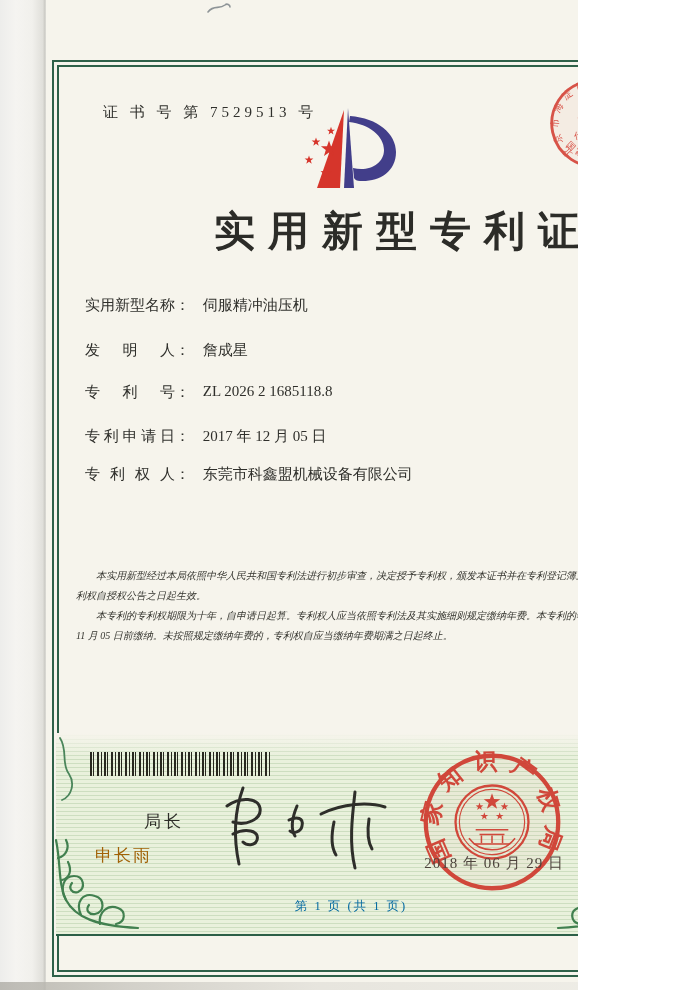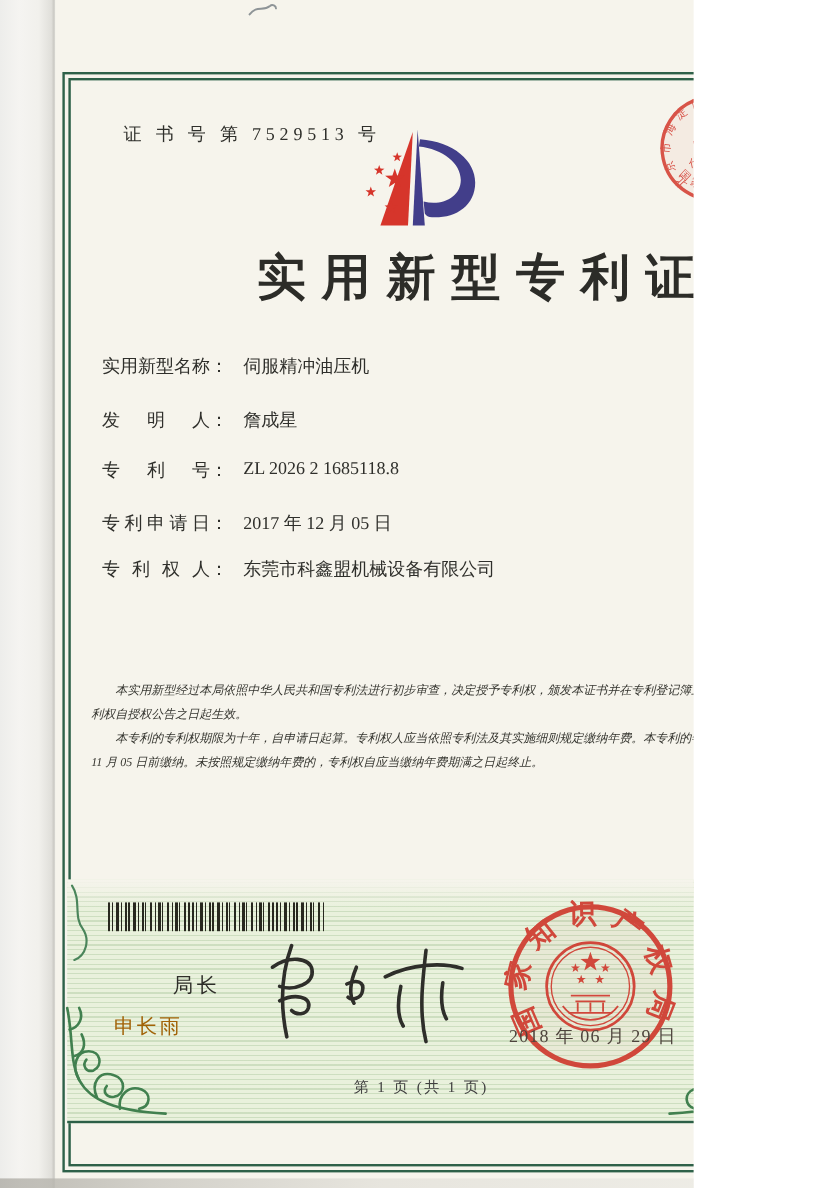--- a/index.html
+++ b/index.html
@@ -44,21 +44,21 @@
     background:repeating-linear-gradient(90deg,#28281f 0 2px,rgba(0,0,0,0) 2px 3px,#28281f 3px 4px,rgba(0,0,0,0) 4px 7px,#28281f 7px 9px,rgba(0,0,0,0) 9px 11px,#28281f 11px 12px,rgba(0,0,0,0) 12px 14px);}
 
   #signer-title{left:108px;top:810px;font-size:17px;letter-spacing:3px;color:#2e2e29;margin-left:36px;}
   #signer-name{left:95px;top:844px;font-size:17px;letter-spacing:2px;color:#a16207;}
   #signature{left:205px;top:776px;}
 
   #office-seal{left:420px;top:750px;opacity:.92;}
   #seal-date{left:424px;top:854px;width:140px;text-align:center;font-size:15px;
     letter-spacing:1px;color:#4e443d;}
   #footer{left:66px;top:898px;width:570px;text-align:center;font-size:12.5px;
-    letter-spacing:2px;color:#404040;}
+    letter-spacing:2px;color:#0369a1;}
 
   #tax-stamp{left:547px;top:76px;opacity:.93;}
   #logo{left:283px;top:102px;}
   #pen-mark{left:206px;top:2px;}
   .orn{pointer-events:none;}
 </style>
 </head>
 <body>
 
 <svg width="0" height="0" style="position:absolute" aria-hidden="true">

